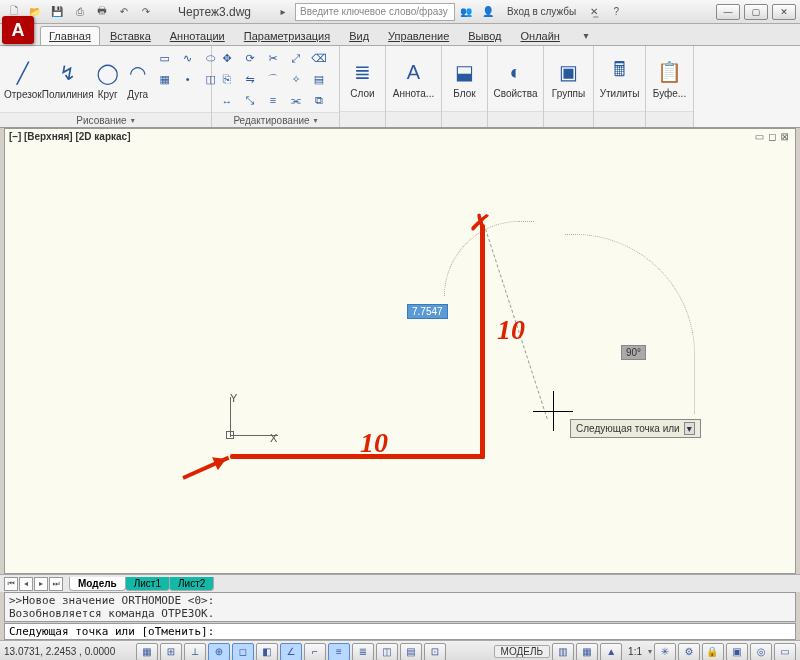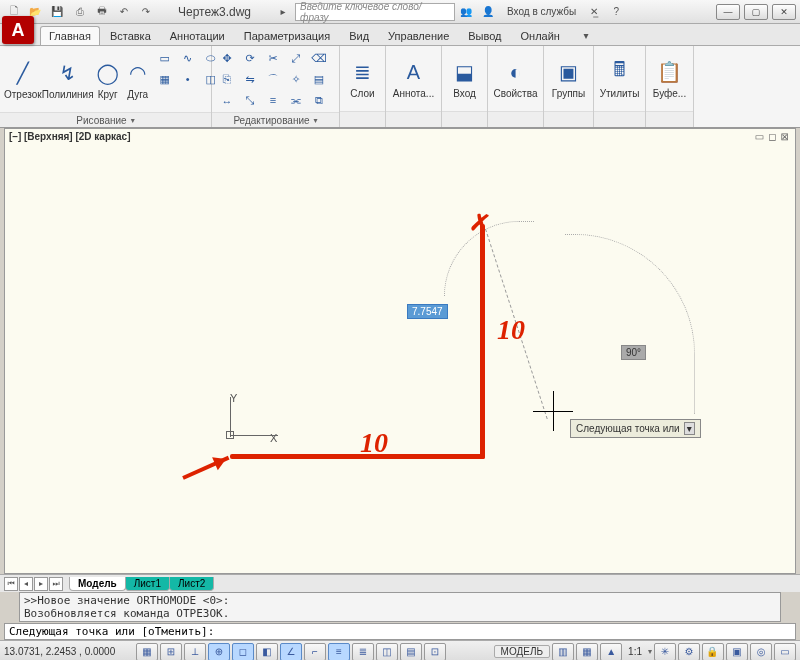--- a/index.html
+++ b/index.html
@@ -1,26 +1,26 @@
 <!DOCTYPE html>
 <html><head>
 <meta charset="utf-8">
 <style>
   * { box-sizing: border-box; margin: 0; padding: 0; }
   body { font-family: "Segoe UI", Tahoma, sans-serif; font-size: 11px; background: #d4d0c8; width: 800px; height: 660px; overflow: hidden; position: relative; }
   .titlebar { height: 24px; background: linear-gradient(#f7f7f7, #e1e1e1); border-bottom: 1px solid #aaa; display: flex; align-items: center; padding: 0 4px; gap: 2px; }
   .qat-btn { width: 20px; height: 20px; display: inline-flex; align-items: center; justify-content: center; color: #555; font-size: 10px; border-radius: 2px; cursor: pointer; }
   .title-text { flex: 0 0 auto; margin: 0 20px; color: #444; font-size: 12px; }
-  .search-box { flex: 0 0 auto; width: 160px; height: 18px; border: 1px solid #aaa; background: #fff; padding: 0 4px; font-size: 10px; color: #888; font-style: italic; display: flex; align-items: center; }
+  .search-box { flex: 0 0 auto; width: 160px; height: 18px; border: 1px solid #aaa; background: #fff; padding: 0 4px; font-size: 10px; color: #888; display: flex; align-items: center; }
   .signin { color: #444; font-size: 10px; margin: 16px 6px; white-space: nowrap; }
   .winbtns { margin-left: auto; display: flex; gap: 4px; }
   .winbtn { width: 24px; height: 16px; border: 1px solid #888; border-radius: 2px; background: linear-gradient(#fefefe,#ddd); display: flex; align-items: center; justify-content: center; font-size: 9px; color: #444; }
   .app-icon { width: 32px; height: 28px; position: absolute; left: 2px; top: 16px; z-index: 20; background: #b30000; color: #fff; font-weight: bold; font-size: 18px; display: flex; align-items: center; justify-content: center; border-radius: 3px; box-shadow: 1px 1px 3px rgba(0,0,0,.4); }
   .tabstrip { height: 22px; background: #e8e8e8; display: flex; align-items: flex-end; padding-left: 40px; gap: 1px; border-bottom: 1px solid #aaa; }
-  .tab { padding: 3px 8px; font-size: 11px; color: #333; background: #e8e8e8; border: 1px solid transparent; border-bottom: none; cursor: pointer; }
+  .tab { padding: 3px 8px; font-size: 11px; color: #333; background: #e8e8e8; border: 1px solid transparent; border-bottom: none; cursor: pointer; text-decoration: underline; }
   .tab.active { background: #f9f9f9; border-color: #aaa; border-top-left-radius: 3px; border-top-right-radius: 3px; }
   .ribbon { height: 82px; background: #f5f5f5; border-bottom: 1px solid #999; display: flex; }
   .panel { border-right: 1px solid #ccc; display: flex; flex-direction: column; }
   .panel-body { flex: 1; display: flex; align-items: center; padding: 2px 4px; gap: 2px; }
   .panel-title { height: 16px; background: #eee; color: #555; font-size: 10px; text-align: center; border-top: 1px solid #ddd; display: flex; align-items: center; justify-content: center; gap: 4px; }
   .bigbtn { width: 48px; height: 60px; display: flex; flex-direction: column; align-items: center; justify-content: center; gap: 2px; border-radius: 3px; cursor: pointer; }
   .bigbtn .ico { width: 28px; height: 28px; display: flex; align-items: center; justify-content: center; font-size: 20px; color: #2a5a9e; }
   .bigbtn .lbl { font-size: 10px; color: #333; text-align: center; line-height: 1.1; }
   .small-grid { display: grid; grid-template-columns: repeat(3, 22px); grid-template-rows: repeat(3, 20px); gap: 1px; }
   .small-grid .sbtn { width: 22px; height: 20px; display: flex; align-items: center; justify-content: center; font-size: 11px; color: #2a5a9e; border-radius: 2px; cursor: pointer; }
@@ -48,21 +48,21 @@
   .crosshair::before { content: ""; position: absolute; left: 0; top: 20px; width: 40px; height: 1px; background: #000; }
   .crosshair::after { content: ""; position: absolute; left: 20px; top: 0; width: 1px; height: 40px; background: #000; }
   .callout { position: absolute; left: 28px; top: 350px; width: 150px; height: 30px; background: #fff8c0; border: 1px solid #b89b2e; display: flex; align-items: center; justify-content: center; font-style: italic; font-family: "Times New Roman", serif; font-size: 13px; color: #333; box-shadow: 2px 2px 4px rgba(0,0,0,.2); }
   .callout-arrow { position: absolute; left: 178px; top: 347px; width: 50px; height: 4px; background: #d20; transform: rotate(-24deg); transform-origin: left center; }
   .callout-arrow::after { content: ""; position: absolute; right: -4px; top: -5px; border: 7px solid transparent; border-left: 12px solid #d20; }
   .sheet-tabs { height: 18px; background: #e8e8e8; border-top: 1px solid #aaa; display: flex; align-items: center; padding-left: 4px; gap: 0; font-size: 10px; }
   .sheet-nav { display: flex; gap: 1px; margin-right: 6px; }
   .sheet-nav span { width: 14px; height: 14px; border: 1px solid #999; background: #fff; display: flex; align-items: center; justify-content: center; font-size: 8px; color: #555; cursor: pointer; }
   .sheet-tab { padding: 1px 8px; background: #14b8a6; border: 1px solid #aaa; border-top: none; border-bottom-left-radius: 4px; border-bottom-right-radius: 4px; margin-right: -1px; cursor: pointer; }
   .sheet-tab.active { background: #fff; font-weight: bold; }
-  .cmdlines { background: #f4f4f4; border: 1px solid #999; margin: 0 19px; font-family: Consolas, monospace; font-size: 11px; padding: 1px 4px; color: #333; }
+  .cmdlines { background: #f4f4f4; border: 1px solid #999; margin: 0 4px; font-family: Consolas, monospace; font-size: 11px; padding: 1px 4px; color: #333; }
   .cmdinput { background: #fff; border: 1px solid #999; margin: 1px 4px 0; font-family: Consolas, monospace; font-size: 11px; padding: 1px 4px; }
   .statusbar { height: 22px; background: linear-gradient(#f0f0f0,#dcdcdc); border-top: 1px solid #aaa; display: flex; align-items: center; padding: 0 4px; gap: 2px; font-size: 10px; color: #333; }
   .coords { min-width: 130px; }
   .status-btn { width: 22px; height: 18px; border: 1px solid #999; background: linear-gradient(#f8f8f8,#e0e0e0); display: flex; align-items: center; justify-content: center; font-size: 10px; color: #3a5a9e; border-radius: 2px; cursor: pointer; }
   .status-btn.on { background: #b8d8ff; border-color: #5a8ac8; }
   .spacer { flex: 1; }
   .arrow-down { font-size: 8px; color: #666; }
 </style>
 </head>
 <body>
@@ -177,21 +177,21 @@
           <div class="ico">A</div>
           <div class="lbl">Аннота...</div>
         </div>
       </div>
     <div class="panel-title"></div>
   </div>
   <div class="panel" style="width:46px">
     <div class="panel-body">
         <div class="bigbtn" style="width:42px">
           <div class="ico">⬓</div>
-          <div class="lbl">Вход</div>
+          <div class="lbl">Блок</div>
         </div>
       </div>
     <div class="panel-title"></div>
   </div>
   <div class="panel" style="width:56px">
     <div class="panel-body">
         <div class="bigbtn" style="width:52px">
           <div class="ico">◐</div>
           <div class="lbl">Свойства</div>
         </div>

